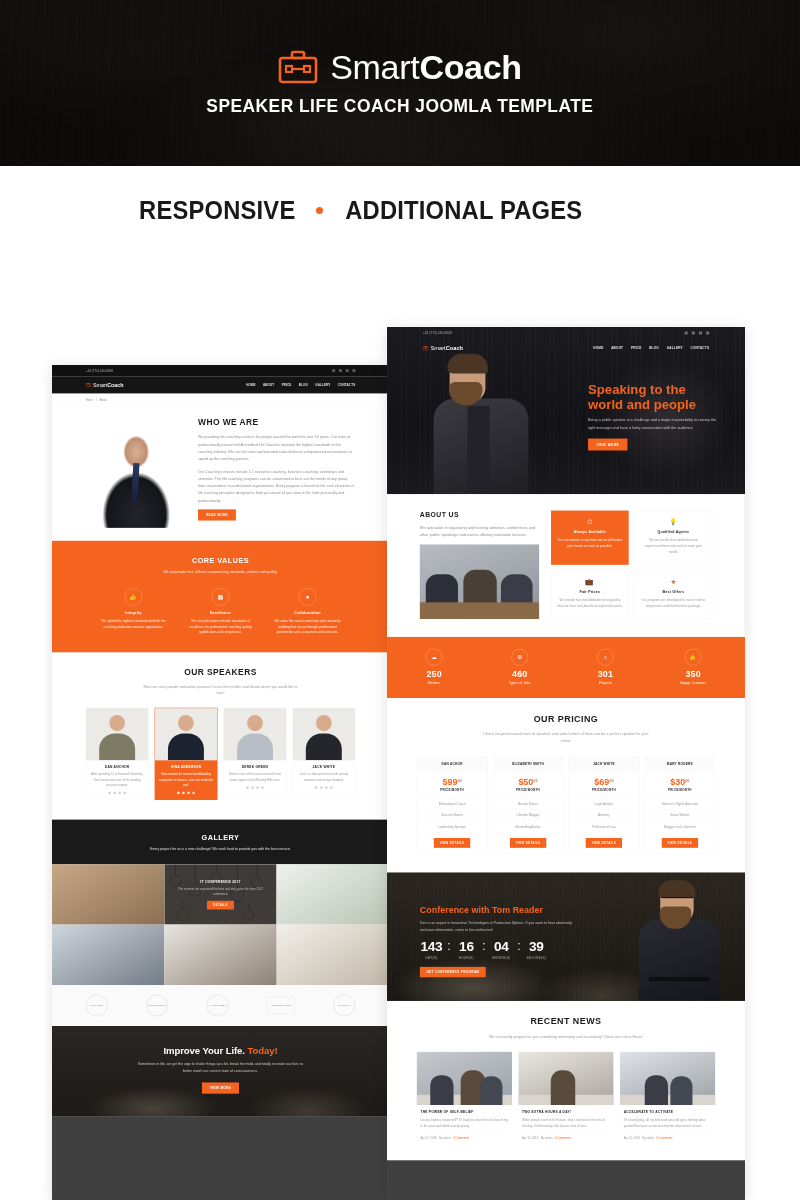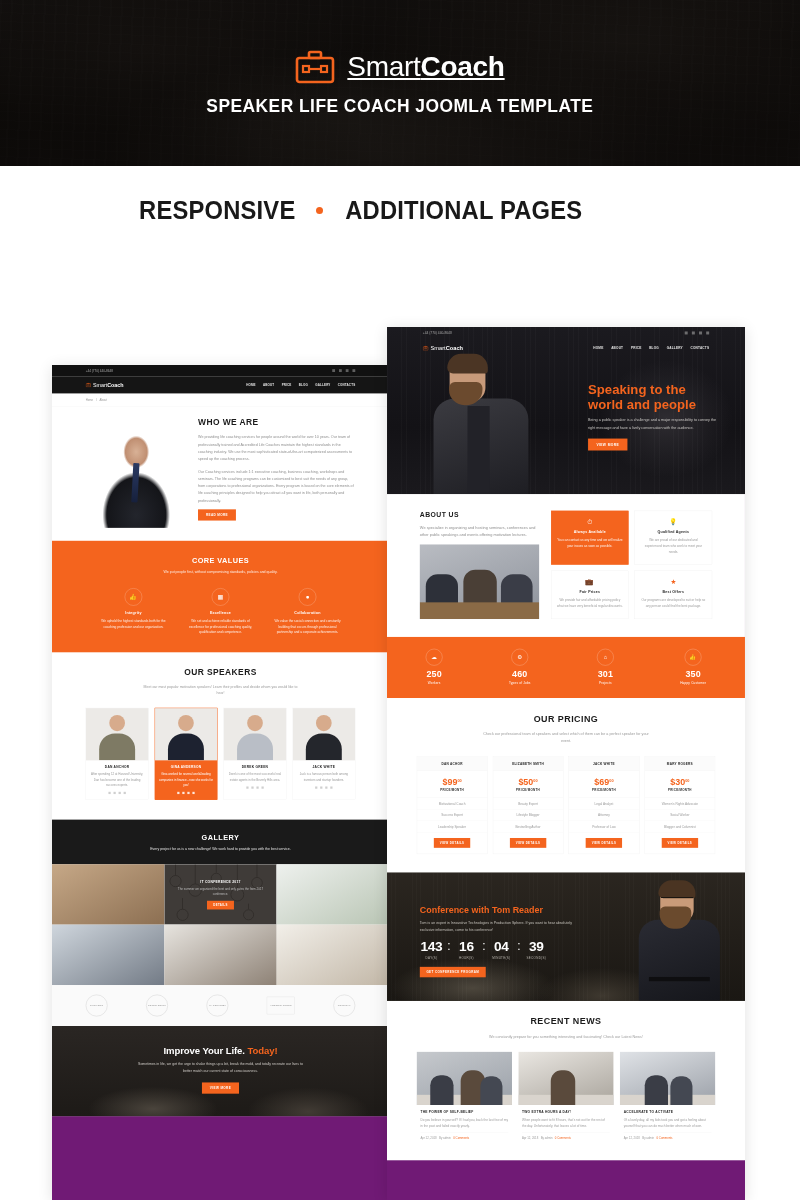--- a/index.html
+++ b/index.html
@@ -41,23 +41,22 @@
   .banner-inner {
     position: relative; z-index: 3;
     height: 100%;
     display: flex; flex-direction: column;
     align-items: center; justify-content: center;
     gap: 11px;
   }
   .logo-row { display: flex; align-items: center; gap: 12px; }
   .logo-mark { width: 40px; height: 34px; display: block; }
   .logo-text {
-    font-size: 28px; letter-spacing: -.3px; color: #ffffff; line-height: 1;
+    font-size: 34px; letter-spacing: -.3px; color: #ffffff; line-height: 1;
     white-space: nowrap;
-    text-decoration: underline;
   }
   .logo-text .lt-thin { font-weight: 400; }
   .logo-text .lt-bold { font-weight: 700; }
   .banner-sub {
     font-size: 18.5px; font-weight: 700; color: #ffffff;
     letter-spacing: .5px; text-transform: uppercase;
     font-family: "Liberation Sans Narrow", "Liberation Sans", sans-serif;
     transform: scaleX(.94); transform-origin: center;
   }
 
@@ -77,21 +76,21 @@
     font-family: "Liberation Sans Narrow", "Liberation Sans", sans-serif;
     transform: scaleX(.95); transform-origin: center;
   }
   .feat-dot {
     width: 7px; height: 7px; border-radius: 50%;
     background: #f4641e; flex: 0 0 auto;
   }
 
   
   .preview {
-    position: absolute; overflow: hidden; background: #701a75;
+    position: absolute; overflow: hidden; background: #404040;
     box-shadow: 0 2px 14px rgba(0,0,0,.12);
   }
   .preview-left  { left: 52px;  top: 365px; width: 337px; height: 835px; }
   .preview-right { left: 387px; top: 327px; width: 358px; height: 873px; }
 
   .pv-scale { transform-origin: top left; }
   .pv-left-scale  { transform: scale(0.2808); width: 1200px; }
   .pv-right-scale { transform: scale(0.2983); width: 1200px; }
 
   

